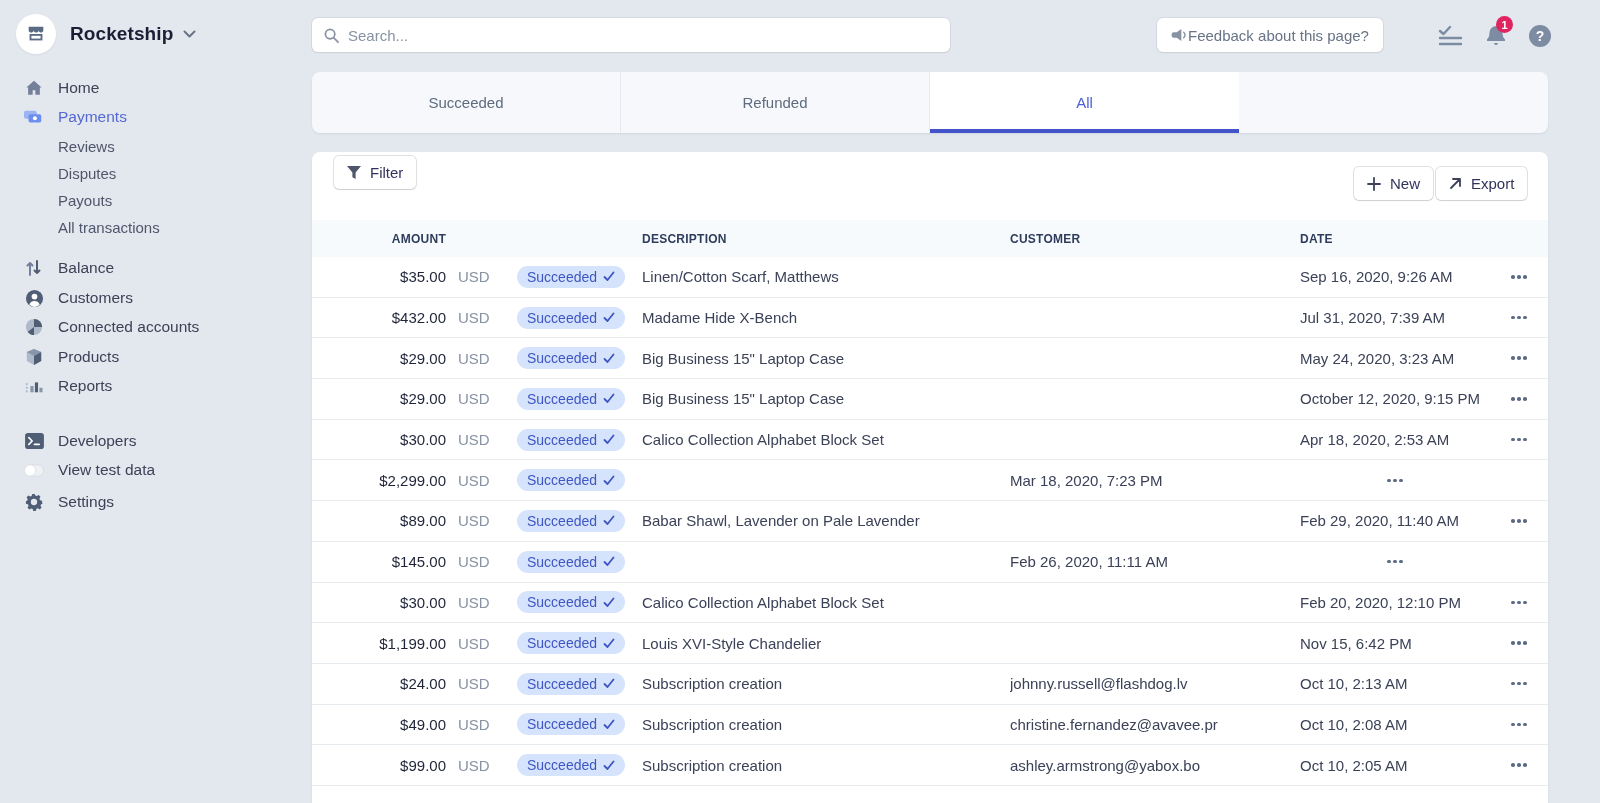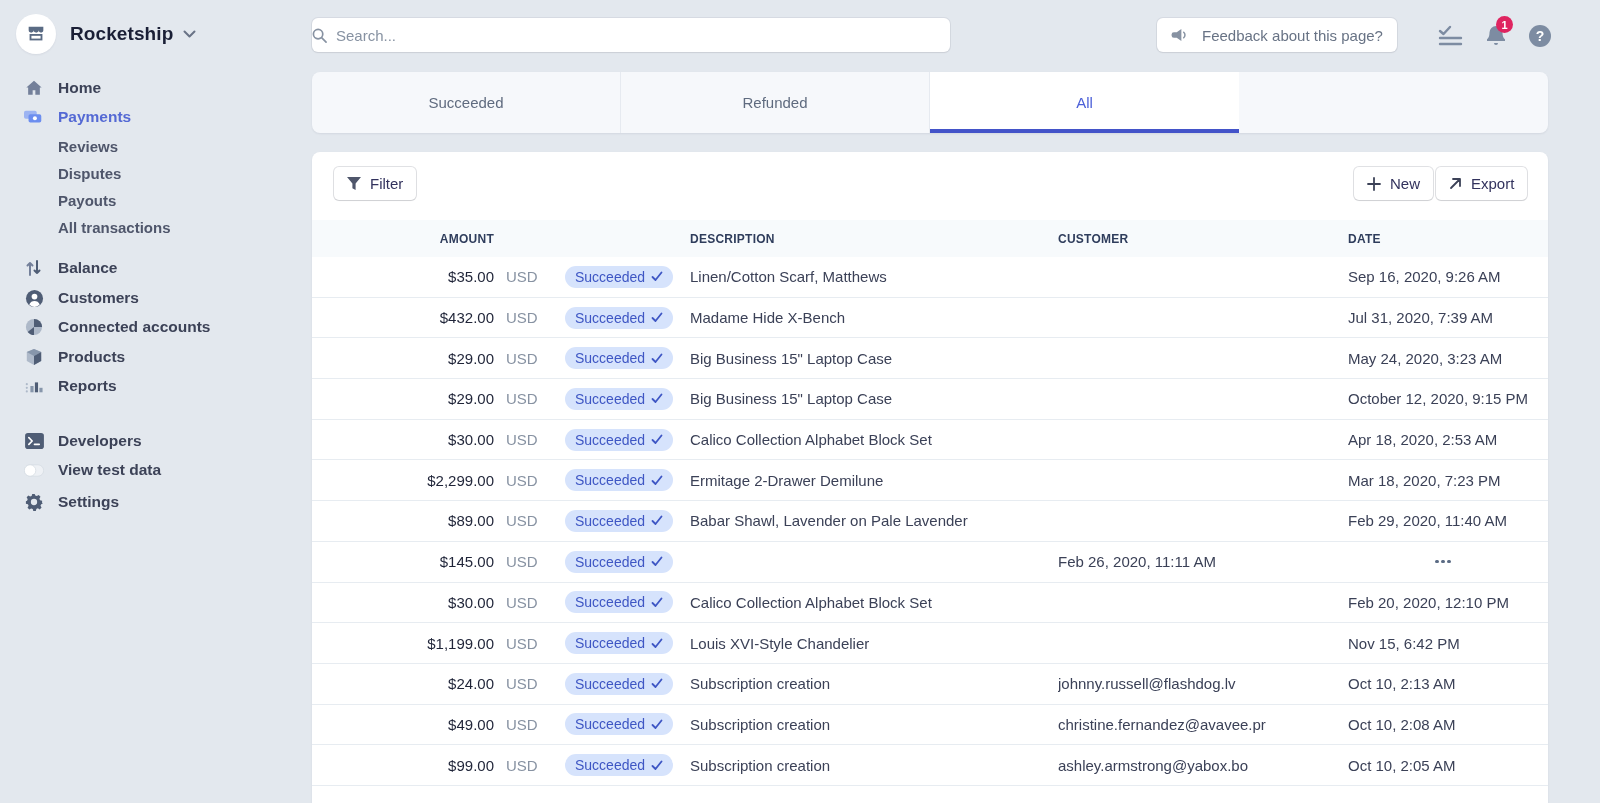--- a/index.html
+++ b/index.html
@@ -8,54 +8,54 @@
 
   
   .sidebar { position:absolute; left:0; top:0; width:310px; height:659px; }
   .logo-row { position:absolute; left:16px; top:14px; display:flex; align-items:center; cursor:pointer; }
   .logo-circle { width:40px; height:40px; border-radius:50%; background:#fff; display:flex; align-items:center; justify-content:center; box-shadow:0 1px 2px rgba(50,50,93,.08); }
   .logo-title { margin-left:14px; font-size:19px; font-weight:700; color:#1a1f36; letter-spacing:.1px; }
   .logo-chevron { margin-left:10px; }
 
   .nav-item { position:absolute; left:0; display:flex; align-items:center; height:24px; cursor:pointer; font-size:15.5px; color:#3c4257; }
   .nav-item .nav-icon { position:absolute; left:24px; width:20px; height:20px; display:flex; align-items:center; justify-content:center; }
-  .nav-item .nav-label { position:absolute; left:58px; white-space:nowrap;font-weight:bold; }
+  .nav-item .nav-label { position:absolute; left:58px; white-space:nowrap; }
   .nav-item.active .nav-label { color:#5469d4; }
   .nav-sub { font-size:15px; color:#4f566b; }
 
   
-  .searchbox { position:absolute; left:312px; top:18px; width:638px; height:34px; background:#fff; border-radius:6px; box-shadow:0 0 0 1px rgba(60,66,87,.08), 0 1px 2px rgba(0,0,0,.06); display:flex; align-items:center; }
+  .searchbox { position:absolute; left:312px; top:18px; width:638px; height:34px; background:#fff; border-radius:6px; box-shadow:0 0 0 1px rgba(60,66,87,.08), 0 1px 2px rgba(0,0,0,.06); display:flex; align-items:center; padding-left:12px; }
   .searchbox input { border:none; outline:none; background:transparent; font-size:15px; color:#3c4257; margin-left:9px; width:560px; font-family:inherit; }
   .searchbox input::placeholder { color:#8792a2; }
 
-  .feedback-btn { position:absolute; left:1157px; top:18px; height:34px; padding:0 14px; background:#fff; border:none; border-radius:6px; box-shadow:0 0 0 1px rgba(60,66,87,.08), 0 1px 2px rgba(0,0,0,.06); display:flex; align-items:center; gap:14px; font-size:15px; color:#687385; cursor:pointer; font-family:inherit; }
+  .feedback-btn { position:absolute; left:1157px; top:18px; height:34px; padding:0 14px; background:#fff; border:none; border-radius:6px; box-shadow:0 0 0 1px rgba(60,66,87,.08), 0 1px 2px rgba(0,0,0,.06); display:flex; align-items:center; gap:0; font-size:15px; color:#687385; cursor:pointer; font-family:inherit; }
 
   .topbar-icon { position:absolute; top:22px; width:28px; height:28px; background:none; border:none; cursor:pointer; display:flex; align-items:center; justify-content:center; }
   .icon-tasks { left:1436px; }
   .icon-bell  { left:1482px; }
   .bell-badge { position:absolute; left:14px; top:-6px; min-width:17px; height:17px; border-radius:9px; background:#df2460; color:#fff; font-size:11px; font-weight:700; display:flex; align-items:center; justify-content:center; padding:0 4px; }
   .icon-help  { left:1526px; }
   .help-circle { width:22px; height:22px; border-radius:50%; background:#7d8ca2; color:#fff; font-size:14px; font-weight:700; display:flex; align-items:center; justify-content:center; }
 
   
   .tabs-card { position:absolute; left:312px; top:72px; width:1236px; height:61px; background:#f6f8fb; border-radius:8px; box-shadow:0 1px 2px rgba(50,50,93,.09); display:flex; overflow:hidden; }
   .tab { width:309px; display:flex; align-items:center; justify-content:center; font-size:15px; color:#5f6b7f; cursor:pointer; position:relative; border-right:1px solid #e6eaf0; }
   .tab:last-child { border-right:none;align-items:center; }
   .tab.active { background:#fff; color:#4c60d8; }
   .tab.active::after { content:""; position:absolute; left:0; right:0; bottom:0; height:4px; background:#4353c9; }
 
   
   .table-card { position:absolute; left:312px; top:152px; width:1236px; height:680px; background:#fff; border-radius:8px; box-shadow:0 1px 2px rgba(50,50,93,.09); overflow:hidden; }
   .toolbar { position:relative; height:68px; }
   .btn { display:inline-flex; align-items:center; gap:9px; height:33px; padding:0 13px; background:#fff; border:none; border-radius:5px; box-shadow:0 0 0 1px rgba(60,66,87,.16), 0 1px 1px rgba(0,0,0,.08); font-size:15px; color:#32325d; cursor:pointer; font-family:inherit; font-weight:500; }
-  .btn-filter { position:absolute; left:22px; top:15px;justify-content:flex-end; }
+  .btn-filter { position:absolute; left:22px; top:4px;justify-content:flex-end; }
   .btn-new    { position:absolute; left:1042px; top:15px; }
   .btn-export { position:absolute; left:1124px; top:15px; }
 
-  .grid { display:grid; grid-template-columns:134px 71px 125px 368px 290px 190px 58px; align-items:center;padding-left:48px; }
+  .grid { display:grid; grid-template-columns:134px 71px 125px 368px 290px 190px 58px; align-items:center; }
   .thead { height:37px; background:#f7fafc; font-size:12px; font-weight:700; color:#2f3d5c; letter-spacing:.25px; }
   .thead .hc-amount { text-align:right; }
   .trow { height:40.7px; border-bottom:1px solid #e7ecf1; font-size:15px; }
   .c-amount { text-align:right; font-weight:500; color:#1f2438; }
   .c-usd { padding-left:12px; color:#8792a2; }
   .c-badge { }
   .badge { display:inline-flex; align-items:center; gap:6px; background:#d6e3fc; color:#3e56c4; border-radius:11px; height:22px; padding:0 10px; font-size:14px; }
   .c-desc, .c-customer, .c-date { color:#3b4157; white-space:nowrap; overflow:hidden; }
   .c-actions { display:flex; justify-content:center; }
   .dots { display:flex; gap:2.5px; background:none; border:none; cursor:pointer; padding:6px 4px; }
@@ -414,21 +414,20 @@
     <div class="c-amount">$2,299.00</div>
     <div class="c-usd">USD</div>
     <div class="c-badge">
       <span class="badge">
         <span>Succeeded</span>
         <svg width="12" height="11" viewBox="0 0 12 11">
               <path d="M1.5 6l3 3L10.5 1.5" stroke="#3e56c4" stroke-width="1.8" fill="none" stroke-linecap="round" stroke-linejoin="round"></path>
             </svg>
       </span>
     </div>
-    <div class="c-desc">Ermitage 2-Drawer Demilune</div>
     <div class="c-customer"></div>
     <div class="c-date">Mar 18, 2020, 7:23 PM</div>
     <div class="c-actions">
       <button class="dots">
             <i></i>
             <i></i>
             <i></i>
           </button>
     </div>
   </div>

